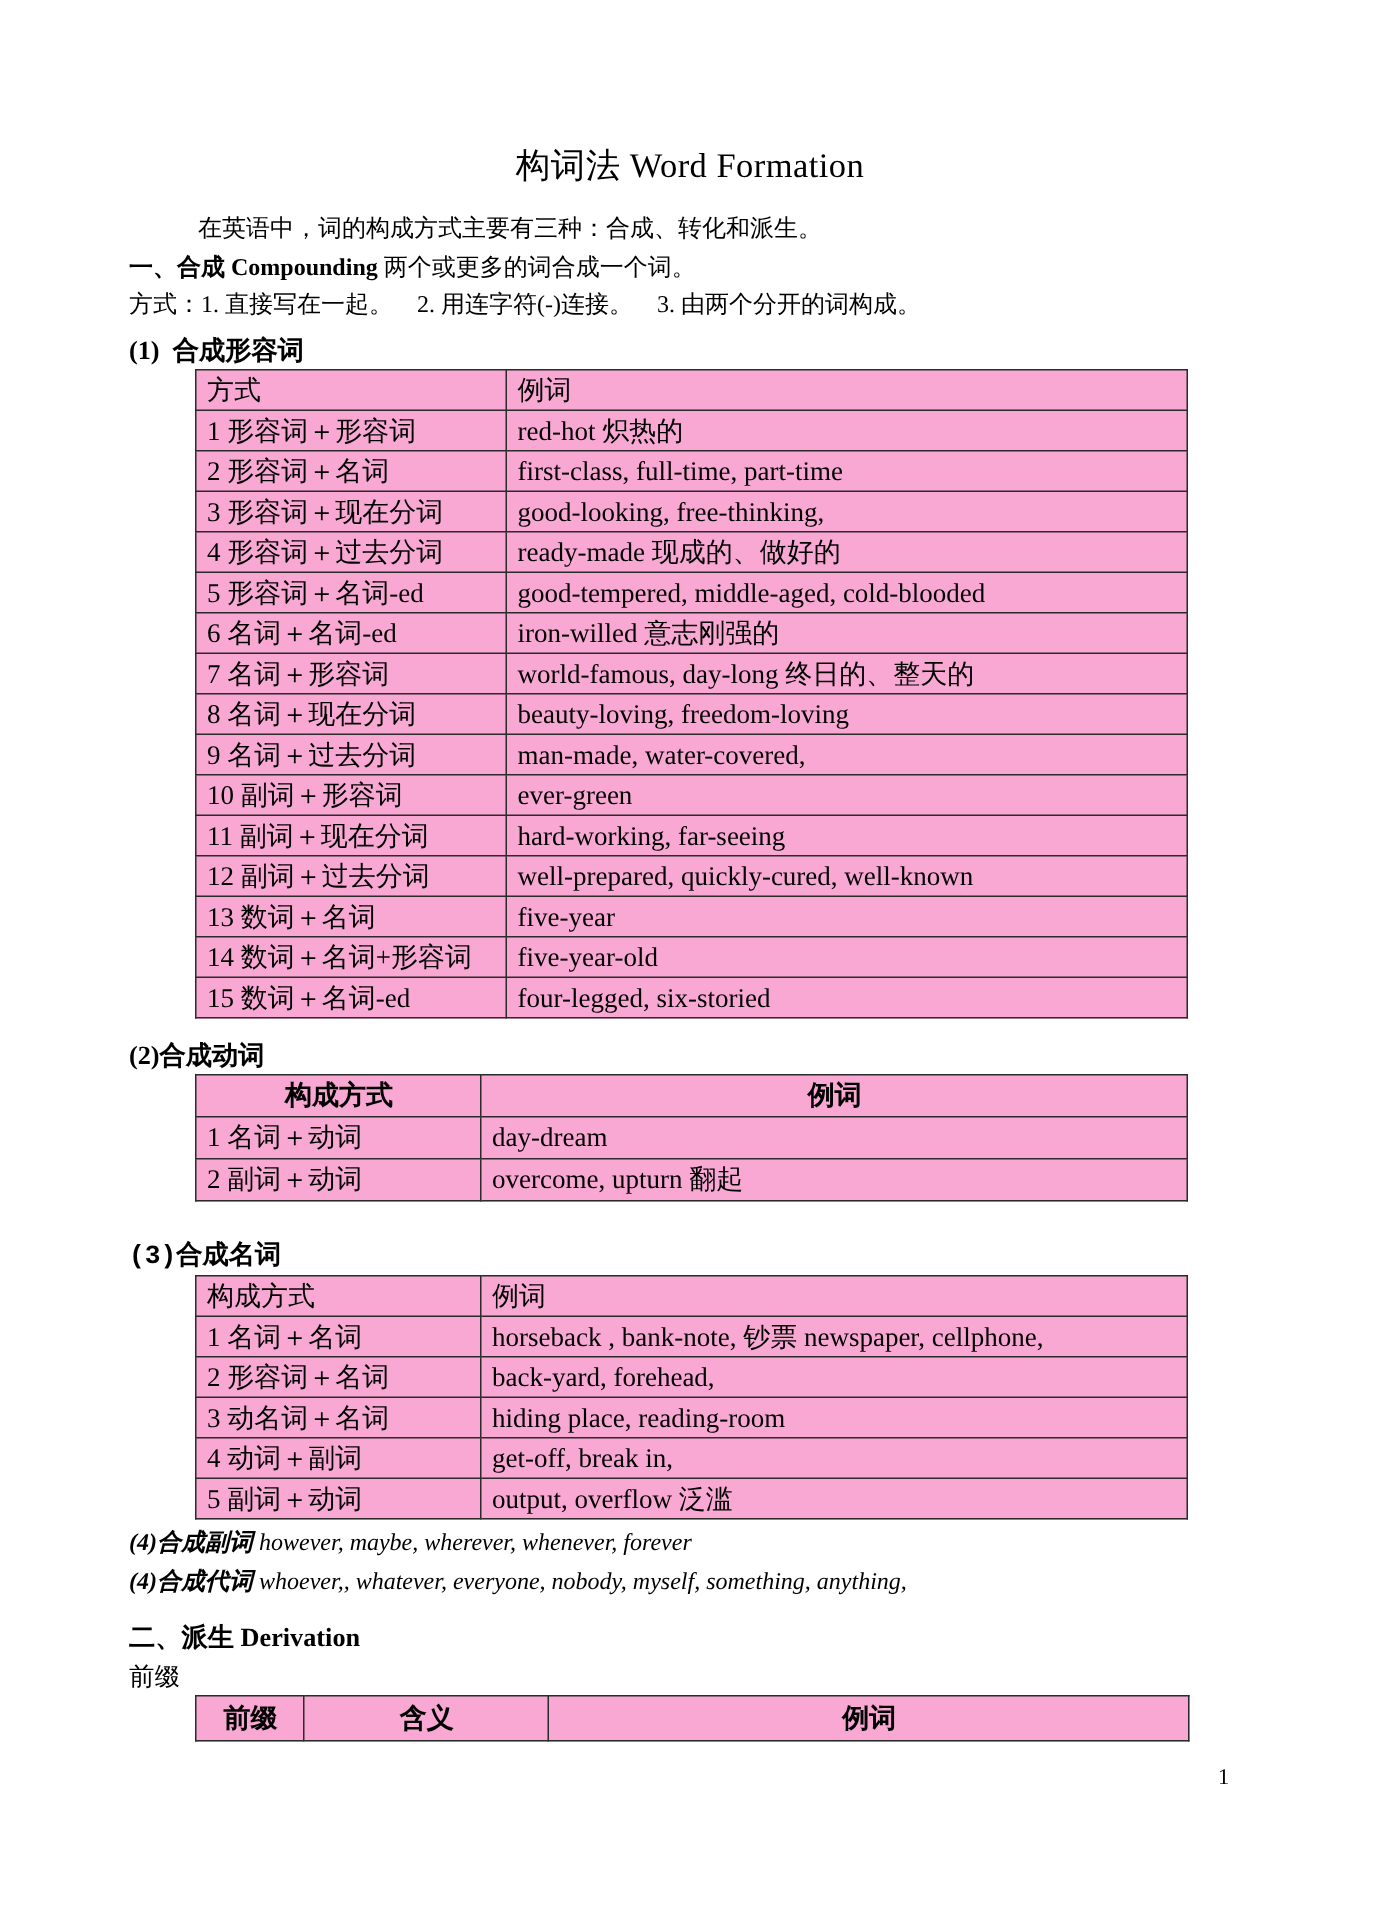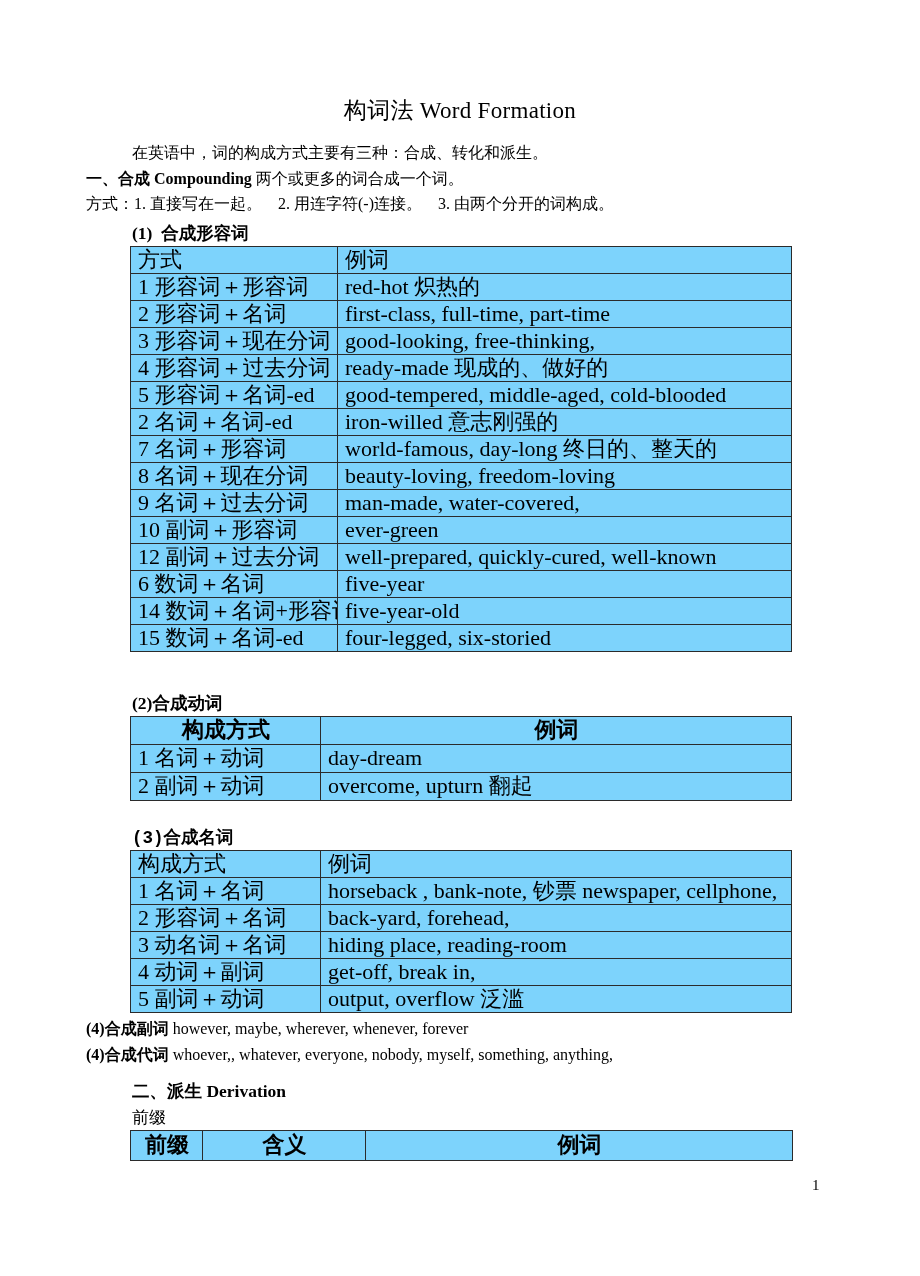--- a/index.html
+++ b/index.html
@@ -44,29 +44,28 @@
   .line-indent {
     text-indent: 46px;
   }
   .bold { font-weight: bold; }
 
   .sec-label {
     font-size: 17.5px;
     line-height: 25px;
     font-weight: bold;
     white-space: pre;
-    margin-left: 46px;
   }
 
   
   table.wf {
     border-collapse: collapse;
     table-layout: fixed;
-    font-size: 22px;
-    background: #7dd3fc;
+    font-size: 18px;
+    background: #f9a8d4;
   }
   table.wf td, table.wf th {
     border: 1px solid #2b2b2b;
     padding: 2px 6px 3px 7px;
     vertical-align: middle;
     font-weight: normal;
     text-align: left;
     line-height: 20px;
     white-space: nowrap;
     overflow: hidden;
@@ -114,21 +113,21 @@
     width: 662px;
   }
   #tbl-prefix th { height: 24px; }
   #tbl-prefix col.c1 { width: 72px; }
   #tbl-prefix col.c2 { width: 163px; }
   #tbl-prefix col.c3 { width: 427px; }
 
   .sec-2-verb   { position: absolute; left: 86px; top: 691px; }
   .sec-3-noun   { position: absolute; left: 86px; top: 826px; font-family: Liberation Mono, monospace; }
   .tail-block   { position: absolute; left: 86px; top: 1016px; width: 800px; }
-  .tail-block .line { line-height: 26px; }
+  .tail-block .line { line-height: 26px; font-style: italic; }
   .deriv-head   { position: absolute; left: 86px; top: 1079px; }
   .deriv-sub    { position: absolute; left: 86px; top: 1105px; font-size: 17px; font-weight: normal;}
   .sec-1-adj    { position: absolute; left: 86px; top: 221px; }
 
   .page-num {
     position: absolute;
     left: 812px;
     top: 1176px;
     font-size: 15px;
     line-height: 18px;
@@ -173,45 +172,49 @@
         </tr>
       <tr>
           <td>4 形容词＋过去分词</td>
           <td>ready-made  现成的、做好的</td>
         </tr>
       <tr>
           <td>5 形容词＋名词-ed</td>
           <td>good-tempered, middle-aged, cold-blooded</td>
         </tr>
       <tr>
-          <td>2 名词＋名词-ed</td>
+          <td>6 名词＋名词-ed</td>
           <td>iron-willed  意志刚强的</td>
         </tr>
       <tr>
           <td>7 名词＋形容词</td>
           <td>world-famous, day-long 终日的、整天的</td>
         </tr>
       <tr>
           <td>8 名词＋现在分词</td>
           <td>beauty-loving, freedom-loving</td>
         </tr>
       <tr>
           <td>9 名词＋过去分词</td>
           <td>man-made, water-covered,</td>
         </tr>
       <tr>
           <td>10 副词＋形容词</td>
           <td>ever-green</td>
         </tr>
       <tr>
+          <td>11 副词＋现在分词</td>
+          <td>hard-working, far-seeing</td>
+        </tr>
+      <tr>
           <td>12 副词＋过去分词</td>
           <td>well-prepared, quickly-cured, well-known</td>
         </tr>
       <tr>
-          <td>6 数词＋名词</td>
+          <td>13 数词＋名词</td>
           <td>five-year</td>
         </tr>
       <tr>
           <td>14 数词＋名词+形容词</td>
           <td>five-year-old</td>
         </tr>
       <tr>
           <td>15 数词＋名词-ed</td>
           <td>four-legged, six-storied</td>
         </tr>

